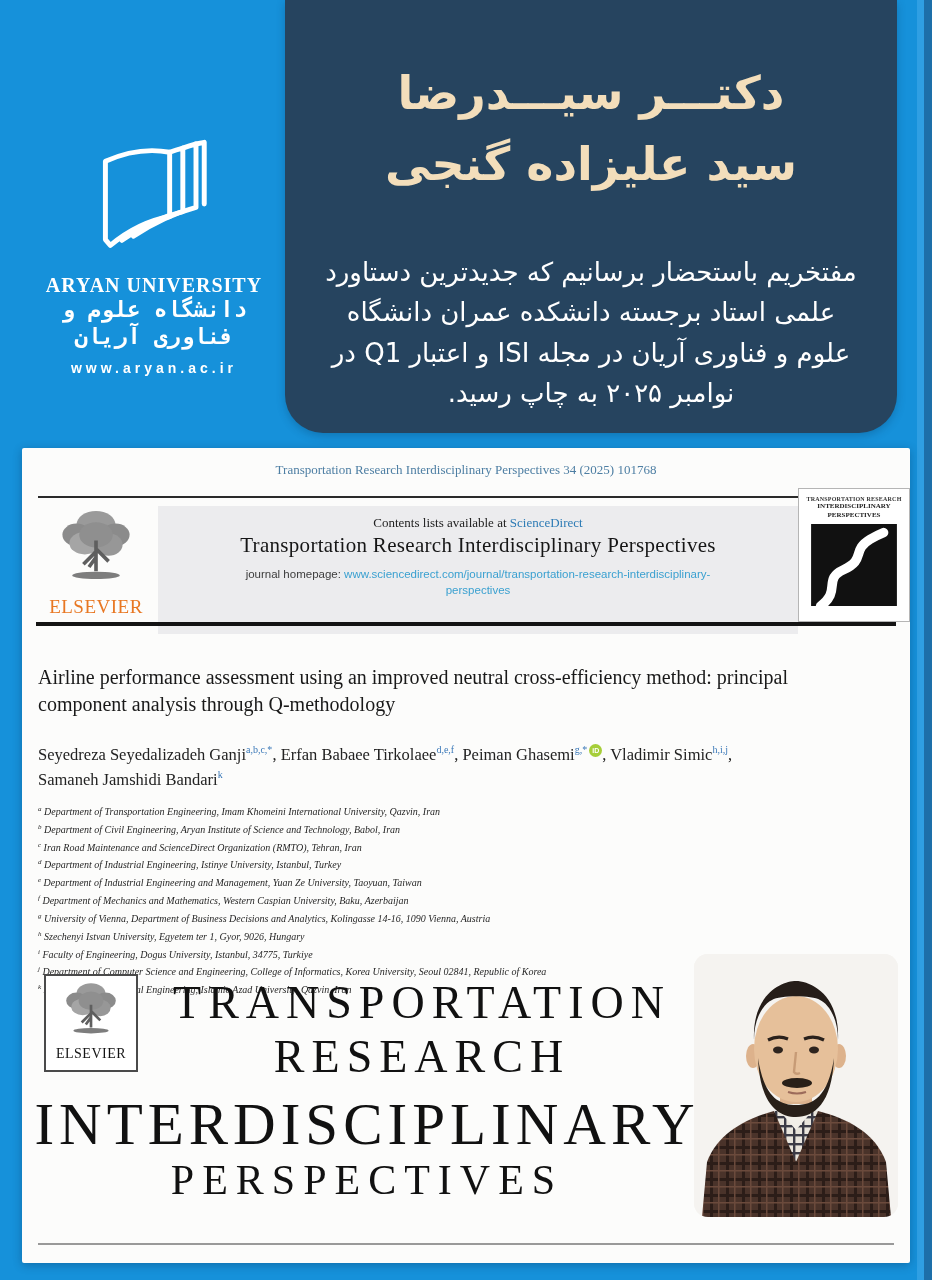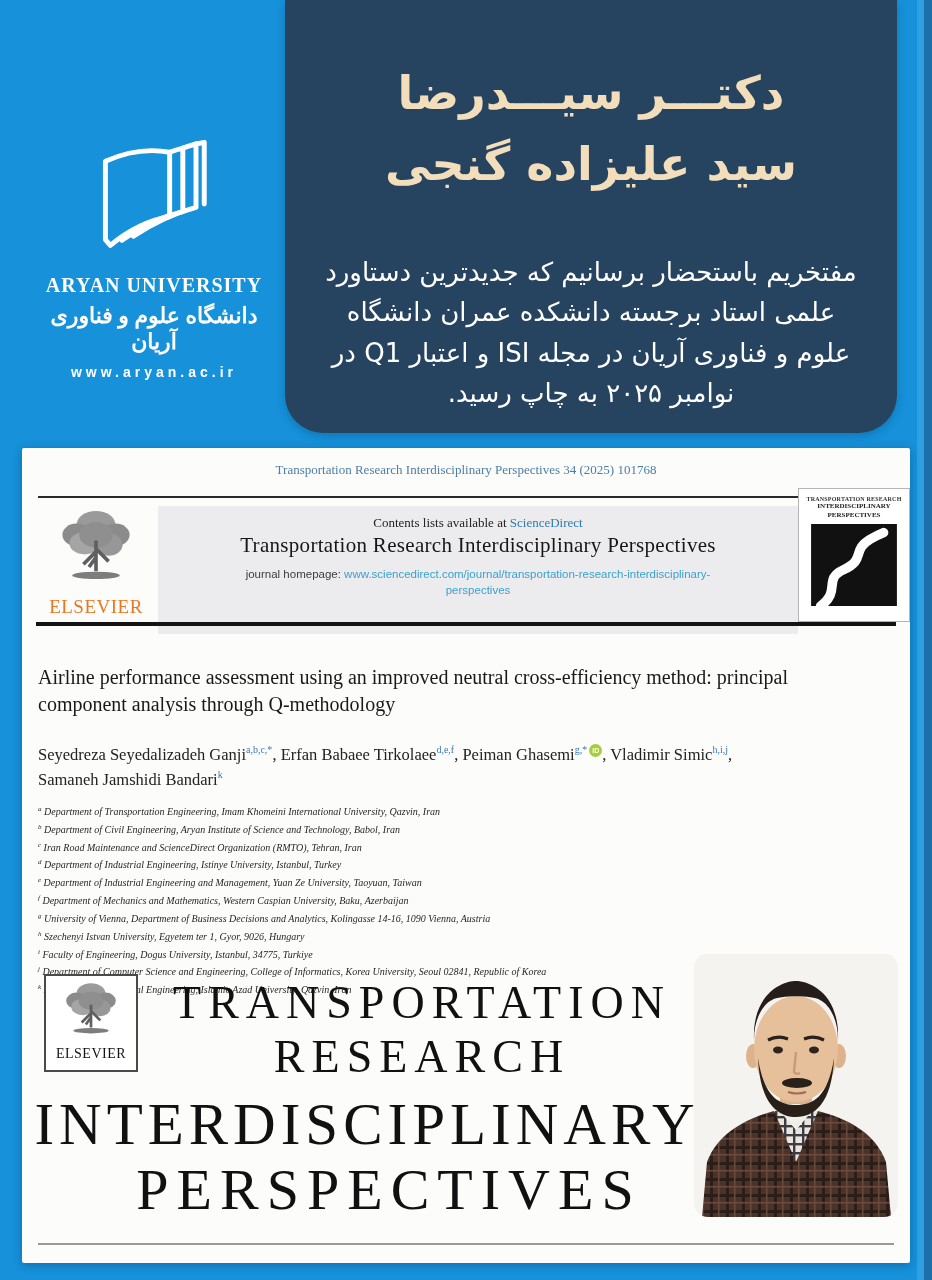--- a/index.html
+++ b/index.html
@@ -29,21 +29,21 @@
     position:absolute;top:252px;left:35px;right:35px;
     direction:rtl;text-align:center;color:#ffffff;
     font-family:"DejaVu Sans",sans-serif;font-weight:normal;
     font-size:26px;line-height:1.55;
   }
 
   
   .logo-block{position:absolute;left:36px;top:136px;width:236px;text-align:center;color:#fff;}
   .logo-block svg{display:block;margin:0 auto;}
   .uni-en{font-family:"Liberation Serif",serif;font-weight:bold;font-size:20px;letter-spacing:1px;margin-top:10px;}
-  .uni-fa{font-family:Liberation Serif, serif;font-weight:bold;font-size:22px;margin-top:6px;direction:rtl;}
+  .uni-fa{font-family:Liberation Mono, monospace;font-weight:bold;font-size:22px;margin-top:0;direction:rtl;}
   .uni-web{font-weight:bold;font-size:14px;letter-spacing:4px;margin-top:9px;}
 
   
   .doc{
     position:absolute;left:22px;top:448px;width:888px;height:815px;
     background:#fcfcfb;border-radius:2px;color:#1c1c1c;
     font-family:"Liberation Serif",serif;
     box-shadow:0 2px 10px rgba(0,30,60,.3);
   }
   .running-head{position:absolute;top:14px;left:0;width:100%;text-align:center;font-size:13px;color:#4d7ea3;}
@@ -86,21 +86,21 @@
   .elsevier-box{
     position:absolute;left:22px;top:526px;width:90px;height:94px;border:2px solid #4a4a4a;
     text-align:center;background:#fff;
   }
   .elsevier-box .els-label{font-size:14px;color:#141414;letter-spacing:.5px;}
   .cover-l12{position:absolute;left:120px;top:528px;width:560px;text-align:center;
     font-size:46px;letter-spacing:7px;line-height:1.18;color:#111;}
   .cover-l3{position:absolute;left:0;top:642px;width:690px;text-align:center;
     font-size:59px;letter-spacing:5px;color:#111;white-space:nowrap;}
   .cover-l4{position:absolute;left:0;top:708px;width:690px;text-align:center;
-    font-size:58px;letter-spacing:8px;color:#111;white-space:nowrap;padding-left:22px;}
+    font-size:42px;letter-spacing:8px;color:#111;white-space:nowrap;}
   .cover-caption{position:absolute;left:60px;top:772px;width:560px;text-align:center;
     font-size:12px;font-weight:bold;color:#222;}
   .rule-bottom{position:absolute;top:795px;left:16px;width:856px;height:2px;background:#999;}
 
   .photo{
     position:absolute;left:672px;top:506px;width:204px;height:263px;
     border-radius:14px;overflow:hidden;background:#f5f3f0;
   }
   .hidden-defs{position:absolute;width:0;height:0;overflow:hidden;}
 </style>

